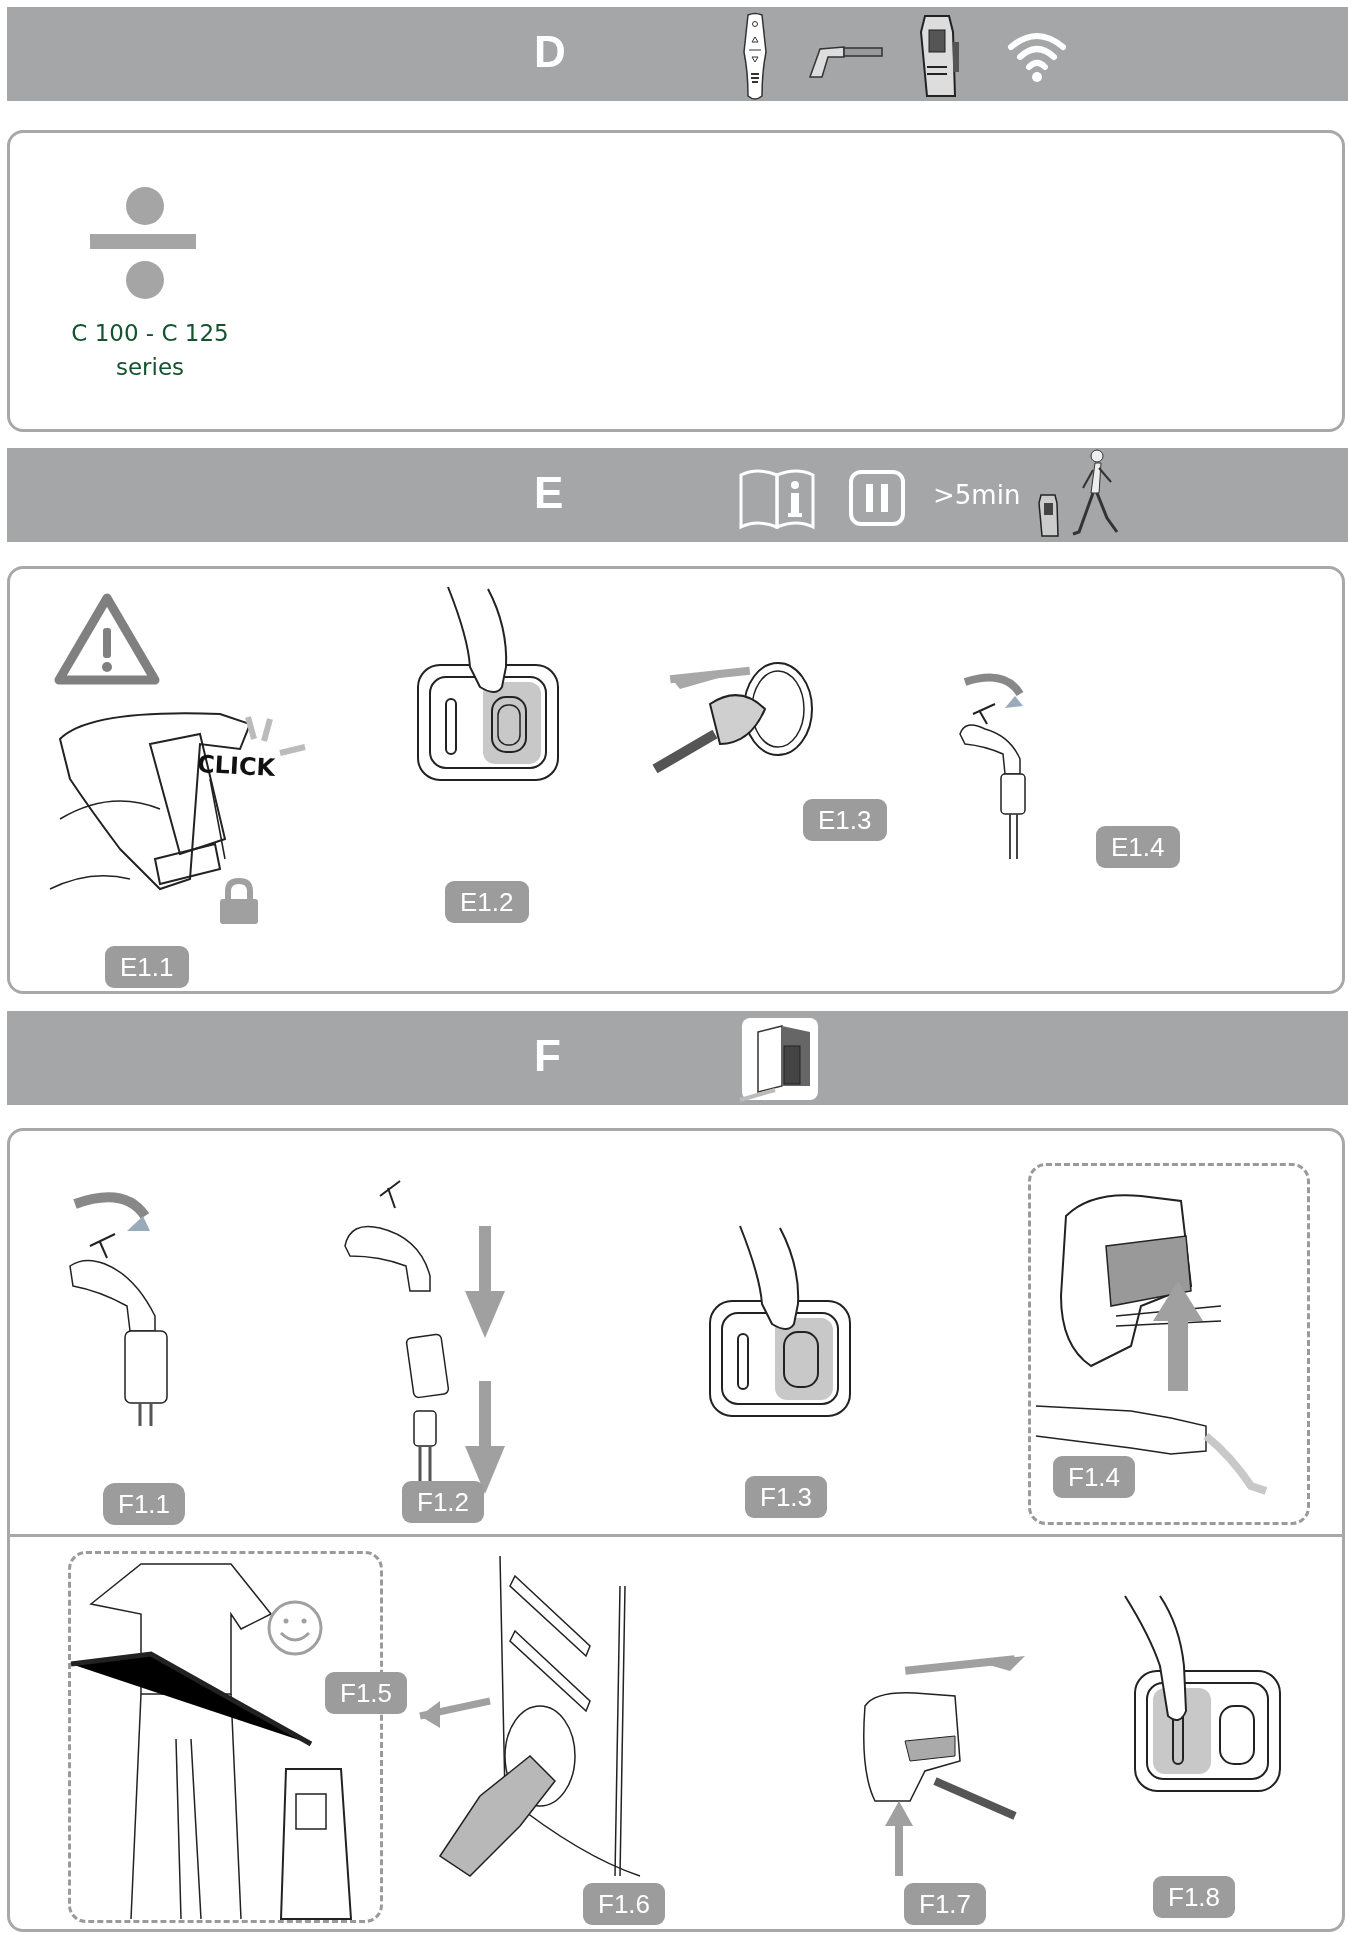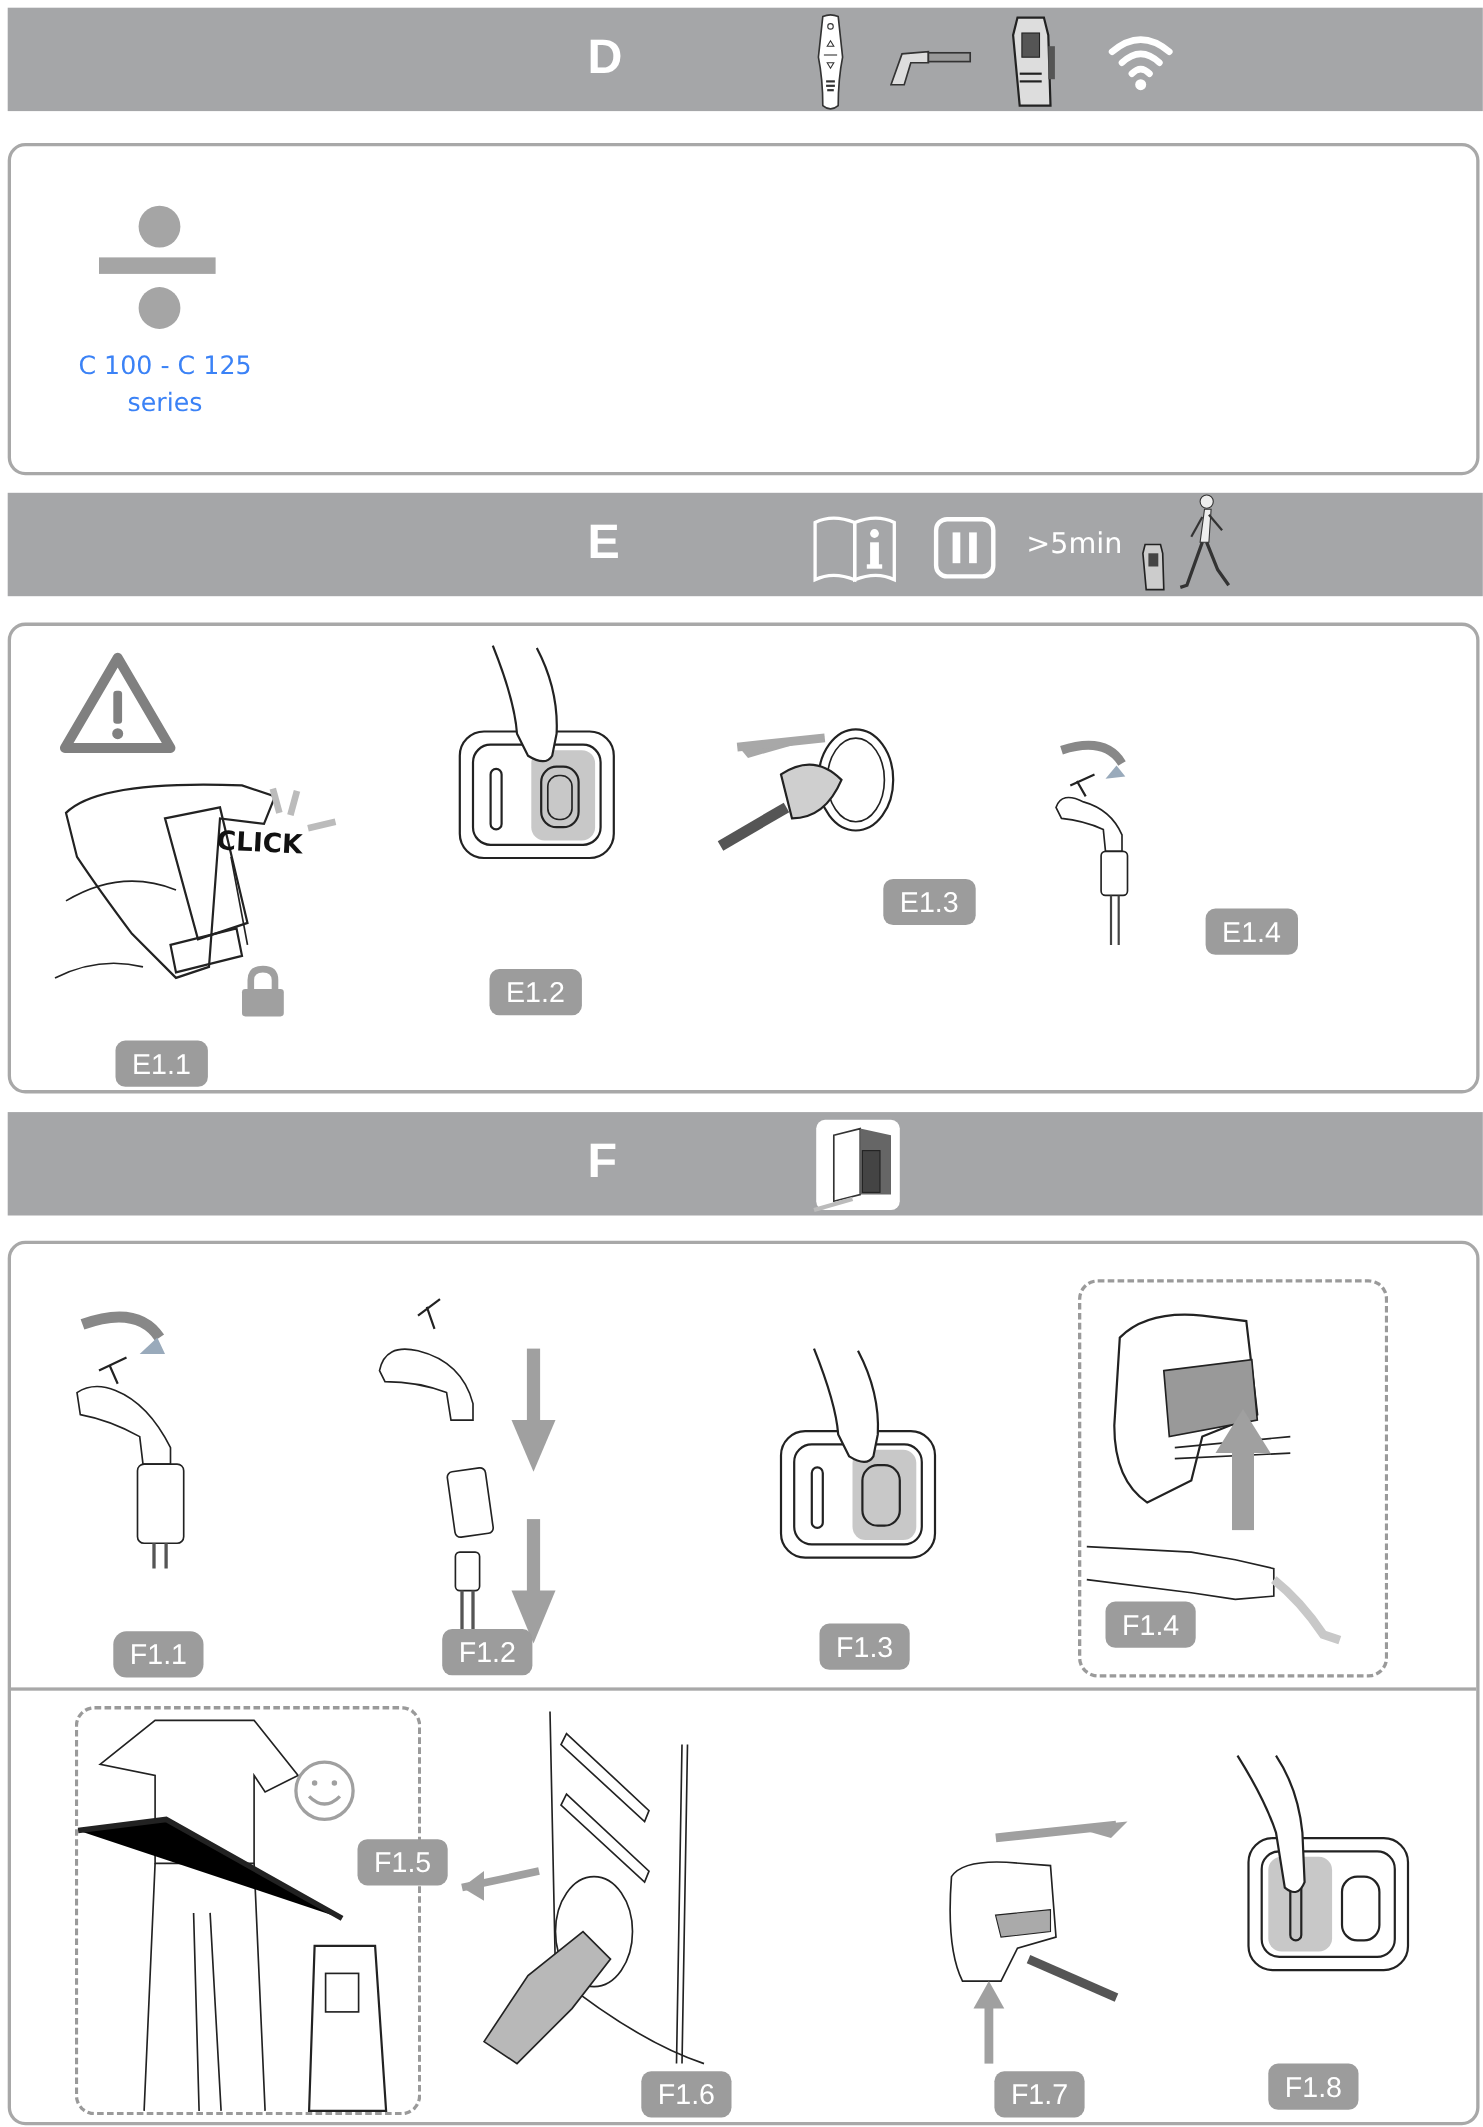--- a/index.html
+++ b/index.html
@@ -3,21 +3,21 @@
 <meta charset="utf-8">
 <style>
   html, body { margin: 0; padding: 0; background: #ffffff; }
   body { width: 1348px; height: 1934px; position: relative; overflow: hidden; font-family: "Liberation Sans", sans-serif; }
   .bar { position: absolute; left: 7px; width: 1341px; height: 94px; background: #a5a6a8; }
   .bar-letter { position: absolute; color: #ffffff; font-weight: bold; font-size: 44px; font-family: "Liberation Sans", sans-serif; }
   .panel { position: absolute; left: 7px; width: 1338px; border: 3px solid #a8a8a8; border-radius: 16px; background: #ffffff; box-sizing: border-box; }
   .badge { position: absolute; background: #9c9c9c; color: #ffffff; font-size: 26px; border-radius: 9px; padding: 4px 15px; line-height: 34px; font-family: "Liberation Sans", sans-serif; }
   .abs { position: absolute; }
   .dashed { position: absolute; border: 3px dashed #9a9a9a; border-radius: 18px; box-sizing: border-box; }
-  .series-text { position: absolute; text-align: center; color: #3b82f6; font-size: 23px; line-height: 34px; font-family: "DejaVu Sans", sans-serif; }
+  .series-text { position: absolute; text-align: center; color: #14532d; font-size: 23px; line-height: 34px; font-family: "DejaVu Sans", sans-serif; }
   .min-text { color: #ffffff; font-size: 26px; font-family: "DejaVu Sans", sans-serif; }
   svg { overflow: visible; }
 </style>
 </head>
 <body>
 
 <div class="bar" style="top:7px;">
   <span class="bar-letter" style="left:527px; top:20px;">D</span>
 
   <svg class="abs" style="left:733px; top:5px;" width="30" height="90" viewBox="0 0 30 90">
@@ -191,21 +191,21 @@
   <svg class="abs" style="left:690px; top:95px;" width="160" height="200" viewBox="0 0 160 200">
     <rect x="10" y="75" width="140" height="115" rx="22" fill="none" stroke="#222" stroke-width="2"></rect>
     <rect x="22" y="87" width="116" height="91" rx="16" fill="none" stroke="#222" stroke-width="2"></rect>
     <rect x="75" y="92" width="58" height="82" rx="12" fill="#c8c8c8"></rect>
     <rect x="38" y="108" width="10" height="55" rx="5" fill="none" stroke="#222" stroke-width="2"></rect>
     <rect x="84" y="106" width="34" height="55" rx="14" fill="none" stroke="#222" stroke-width="2"></rect>
     <path d="M40 0 Q60 50 62 78 L72 98 Q88 108 94 98 L98 78 Q100 40 80 2" fill="#fff" stroke="#222" stroke-width="2"></path>
   </svg>
   <div class="badge" style="left:735px; top:345px;">F1.3</div>
 
-  <div class="dashed" style="left:970px; top:32px; width:282px; height:362px;">
+  <div class="dashed" style="left:1018px; top:32px; width:282px; height:362px;">
     <svg class="abs" style="left:0px; top:20px;" width="270" height="310" viewBox="0 0 270 310">
       <path d="M35 30 Q60 5 110 10 L150 15 L160 100 L110 120 L100 160 L60 180 Q30 160 30 110 Z" fill="#fff" stroke="#222" stroke-width="2"></path>
       <path d="M75 60 L155 50 L160 105 L80 120 Z" fill="#999" stroke="#222" stroke-width="1.5"></path>
       <path d="M85 130 L190 120 M85 140 L190 135" stroke="#222" stroke-width="1.5"></path>
       <rect x="137" y="130" width="20" height="75" fill="#a0a0a0"></rect>
       <path d="M122 135 L172 135 L147 95 Z" fill="#a0a0a0"></path>
       <path d="M5 220 L100 225 L140 232 L175 240 L175 265 L140 268 L100 262 L5 250" fill="#fff" stroke="#222" stroke-width="1.5"></path>
       <path d="M175 250 Q200 270 220 300 L235 305" fill="none" stroke="#c8c8c8" stroke-width="8"></path>
     </svg>
     <div class="badge" style="left:22px; top:290px;">F1.4</div>

